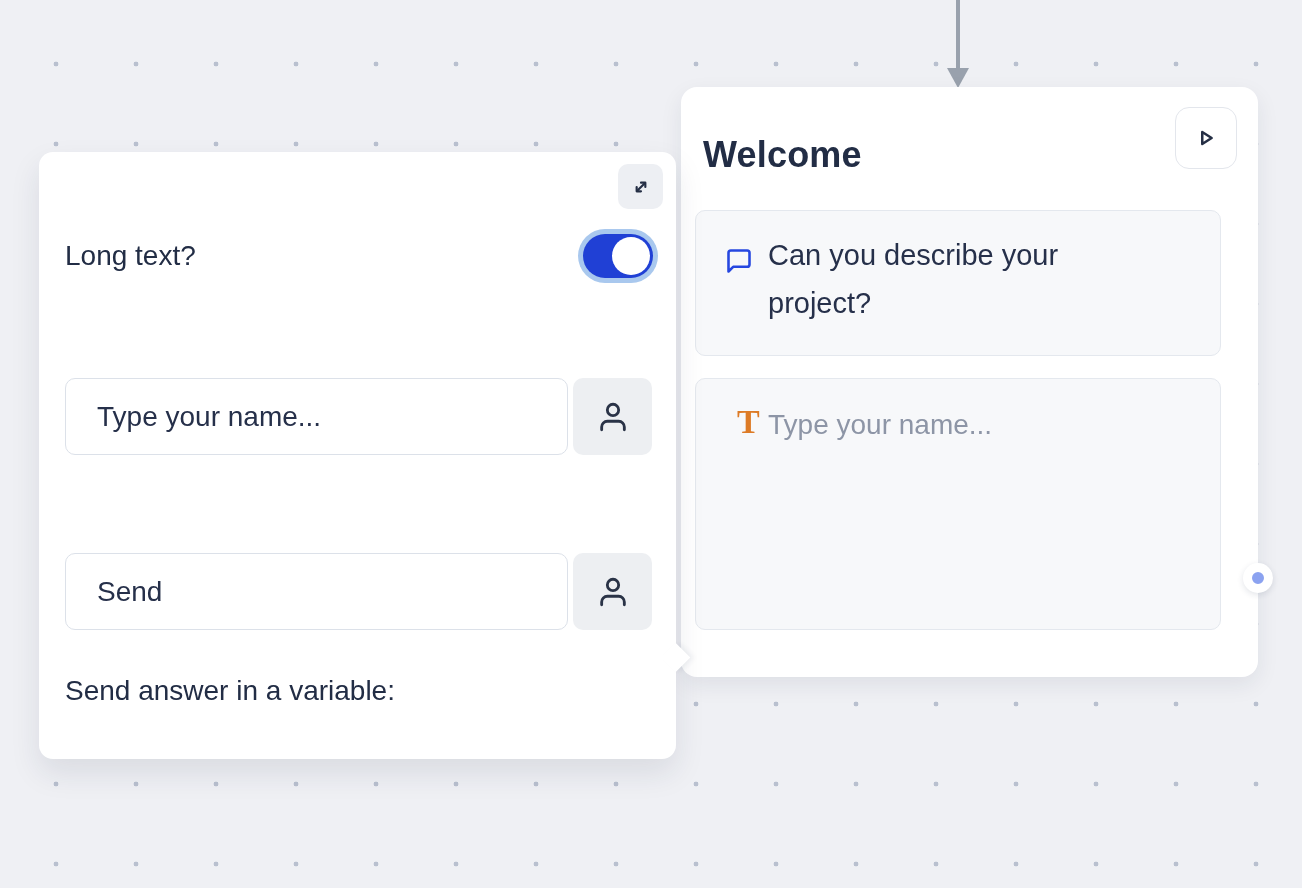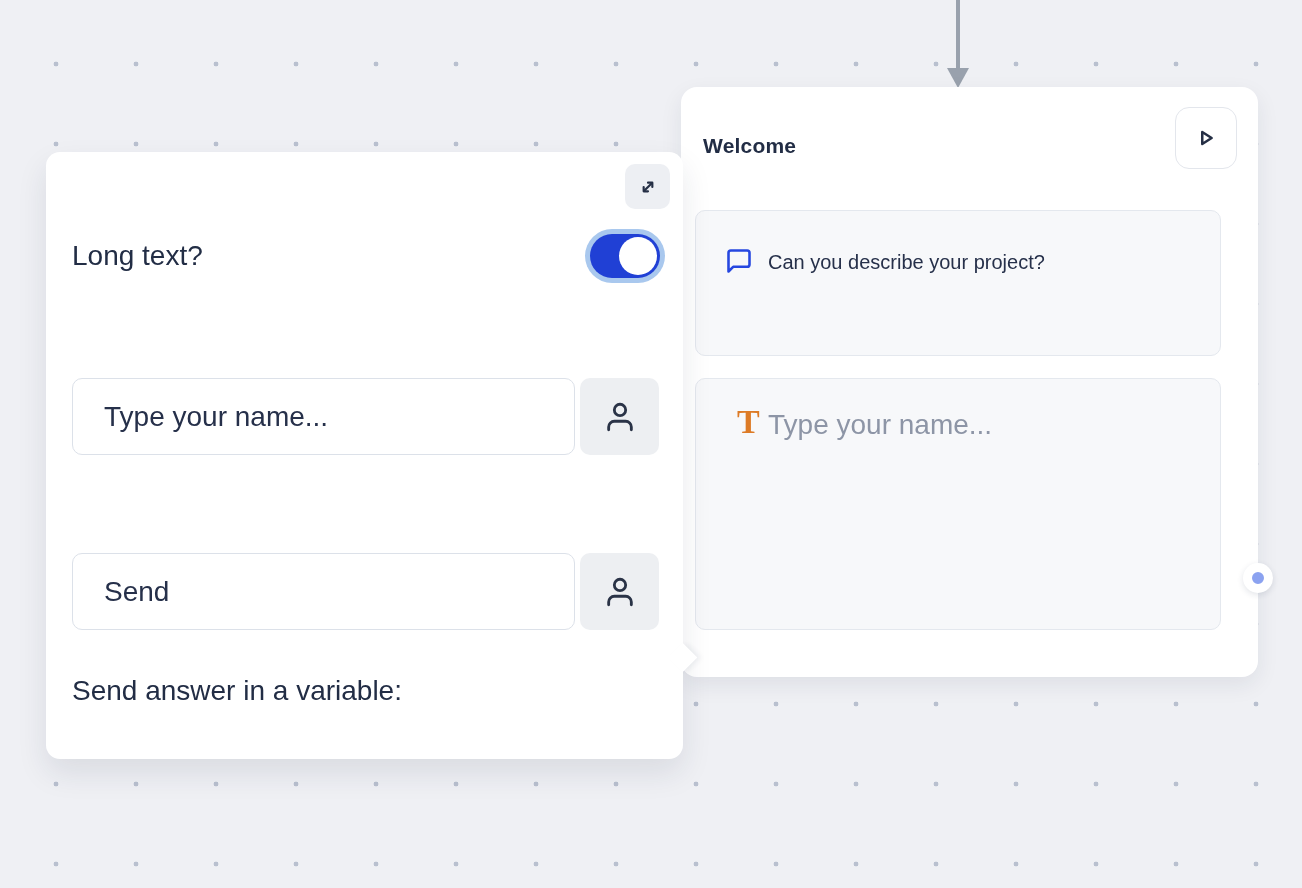--- a/index.html
+++ b/index.html
@@ -18,37 +18,37 @@
 
   
   .group-card {
     position:absolute; left:681px; top:87px; width:577px; height:590px;
     background:#ffffff; border-radius:16px;
     box-shadow:0 8px 22px rgba(25,39,70,0.08);
     z-index:2;
   }
   .group-title {
     position:absolute; left:22px; top:47px;
-    font-size:21px; font-weight:700; color:#222d45; letter-spacing:0.2px;
+    font-size:36px; font-weight:700; color:#222d45; letter-spacing:0.2px;
   }
   .play-btn {
     position:absolute; left:494px; top:20px; width:62px; height:62px;
     background:#ffffff; border:1.5px solid #e3e6ec; border-radius:14px;
     display:flex; align-items:center; justify-content:center; cursor:pointer;
   }
   .block {
     position:absolute; left:14px; width:526px;
     background:#f7f8fa; border:1px solid #e4e8ee; border-radius:10px;
   }
   .block.bubble { top:123px; height:146px; }
   .block.input-preview { top:291px; height:252px; }
   .bubble-icon { position:absolute; left:29px; top:36px; }
   .bubble-text {
-    position:absolute; left:72px; top:27px; width:370px;
-    font-size:20px; line-height:48px; color:#26304a;
+    position:absolute; left:72px; top:20px; width:370px;
+    font-size:29px; line-height:48px; color:#26304a;
   }
   .t-icon {
     position:absolute; left:41px; top:24px;
     font-family:"Liberation Serif", serif; font-weight:700;
     font-size:34px; color:#dd7b26;
   }
   .preview-placeholder {
     position:absolute; left:72px; top:30px;
     font-size:28px; color:#8d95a6;
   }
@@ -58,21 +58,21 @@
     box-shadow:0 2px 6px rgba(25,39,70,0.12);
     display:flex; align-items:center; justify-content:center; cursor:crosshair;
   }
   .conn-dot .ring {
     width:9px; height:9px; border:6px solid #8ba2f0; border-radius:50%;
     background:#ffffff;
   }
 
   
   .settings {
-    position:absolute; left:46px; top:152px; width:637px; height:607px;
+    position:absolute; left:39px; top:152px; width:637px; height:607px;
     background:#ffffff; border-radius:14px;
     box-shadow:0 14px 30px rgba(25,39,70,0.10);
     z-index:3;
   }
   .popover-arrow {
     position:absolute; right:-10px; top:495px; width:21px; height:21px;
     background:#ffffff; transform:rotate(45deg);
     box-shadow:3px -3px 5px rgba(25,39,70,0.06);
   }
   .expand-btn {

